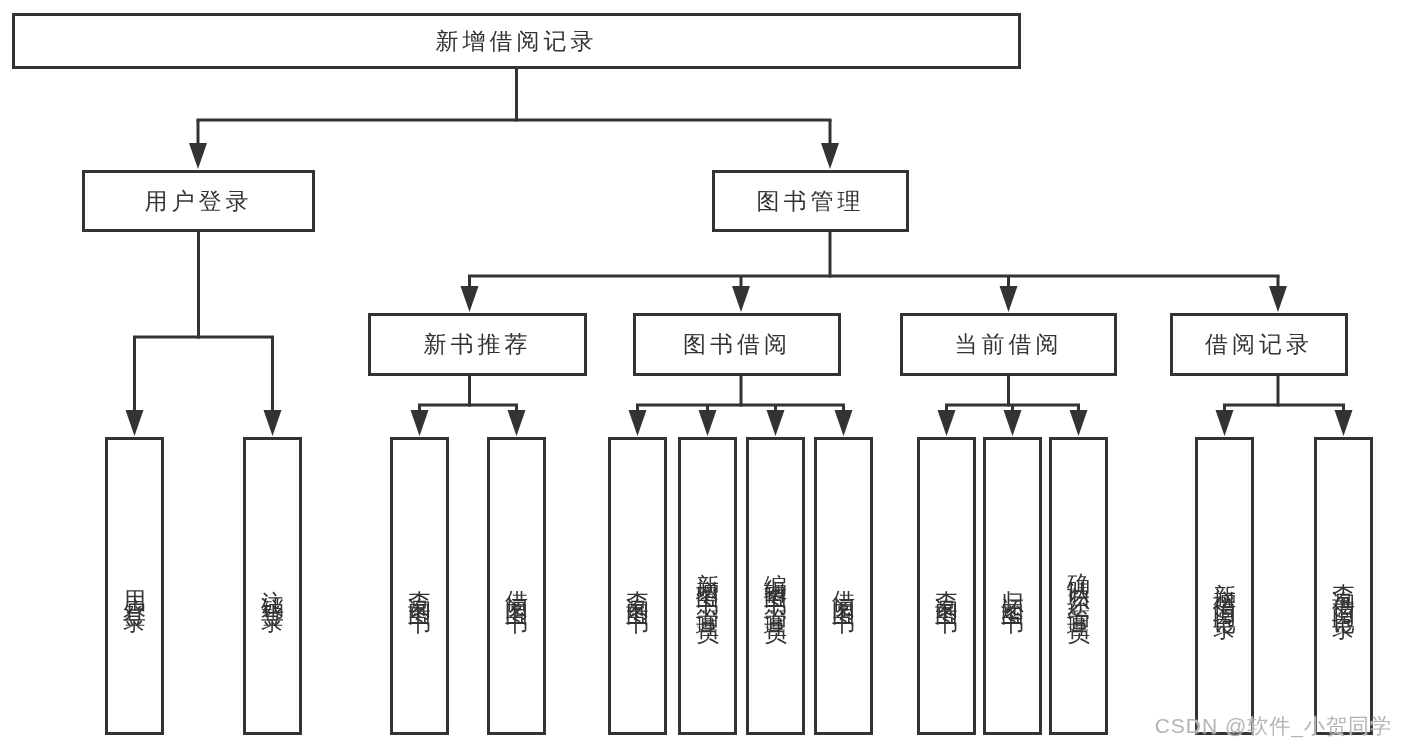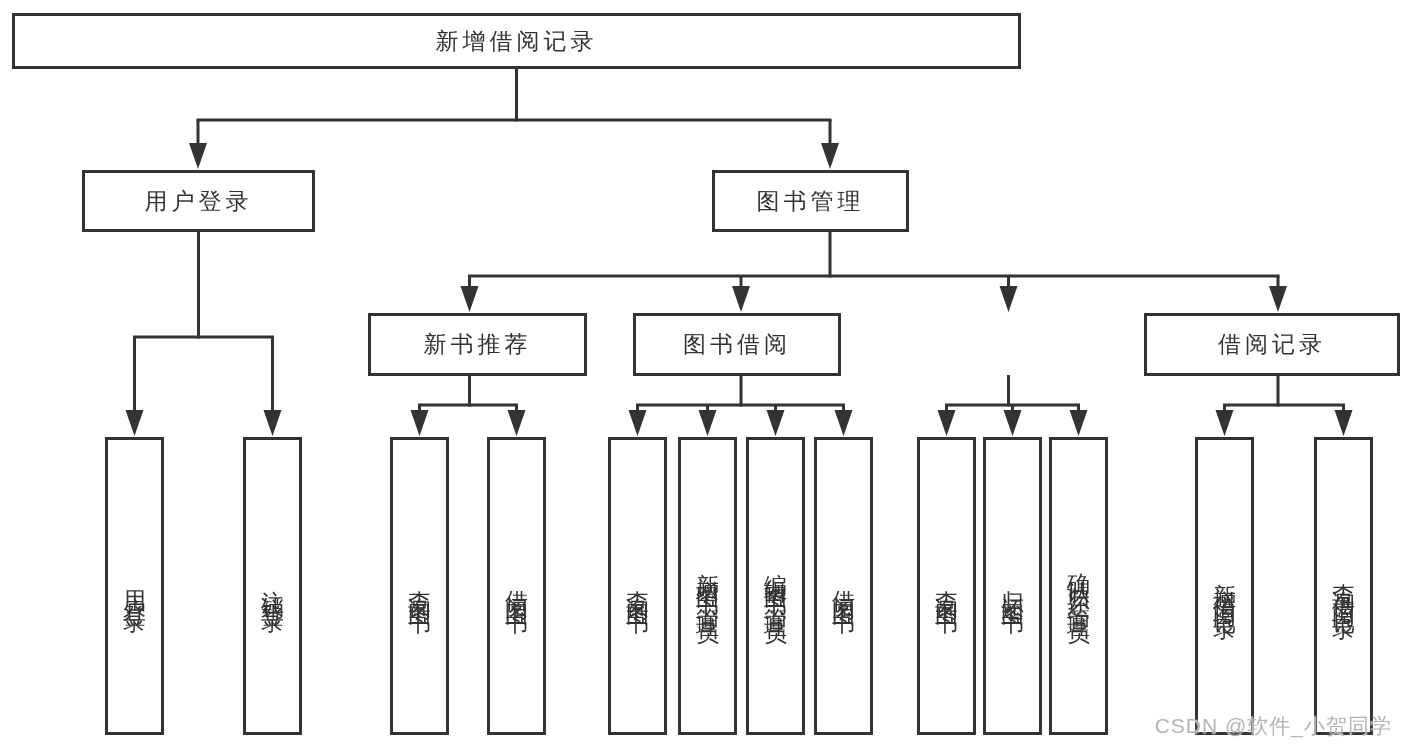--- a/index.html
+++ b/index.html
@@ -118,21 +118,22 @@
     </g>
   </svg>
 
   <div class="hbox" style="left:12px;top:13px;width:1009px;height:56px">新增借阅记录</div>
 
   <div class="hbox" style="left:82px;top:170px;width:233px;height:62px">用户登录</div>
   <div class="hbox" style="left:712px;top:170px;width:197px;height:62px">图书管理</div>
 
   <div class="hbox" style="left:368px;top:313px;width:219px;height:63px">新书推荐</div>
   <div class="hbox" style="left:633px;top:313px;width:208px;height:63px">图书借阅</div>
-  <div class="hbox" style="left:1144px;top:313px;width:256px;height:63px">借阅记录</div>
+  <div class="hbox" style="left:900px;top:313px;width:217px;height:63px">当前借阅</div>
+  <div class="hbox" style="left:1170px;top:313px;width:178px;height:63px">借阅记录</div>
 
   <div class="vbox" style="left:105px;top:437px;width:59px;height:298px">用户登录</div>
   <div class="vbox" style="left:243px;top:437px;width:59px;height:298px">注销登录</div>
 
   <div class="vbox" style="left:390px;top:437px;width:59px;height:298px">查询图书</div>
   <div class="vbox" style="left:487px;top:437px;width:59px;height:298px">借阅图书</div>
 
   <div class="vbox" style="left:608px;top:437px;width:59px;height:298px">查询图书</div>
   <div class="vbox" style="left:678px;top:437px;width:59px;height:298px">新增图书（管理员）</div>
   <div class="vbox" style="left:746px;top:437px;width:59px;height:298px">编辑图书（管理员）</div>

